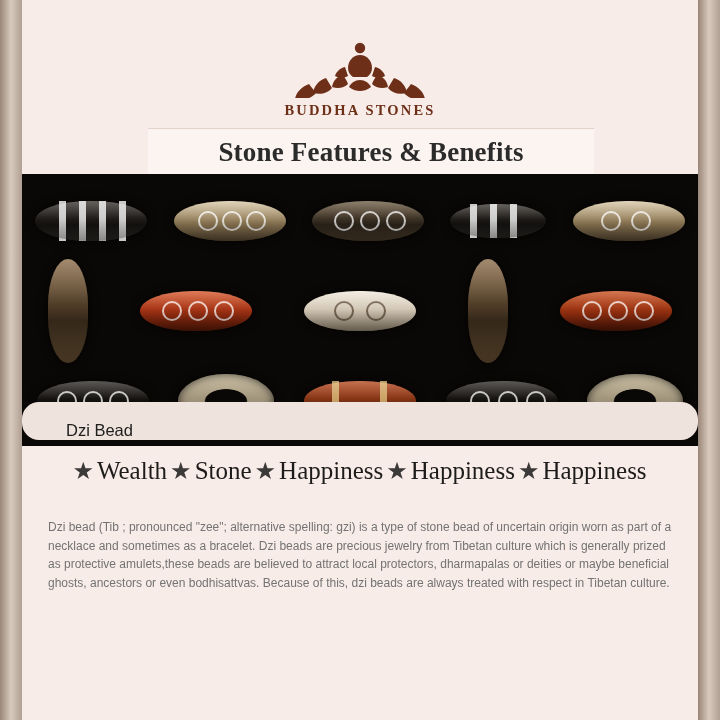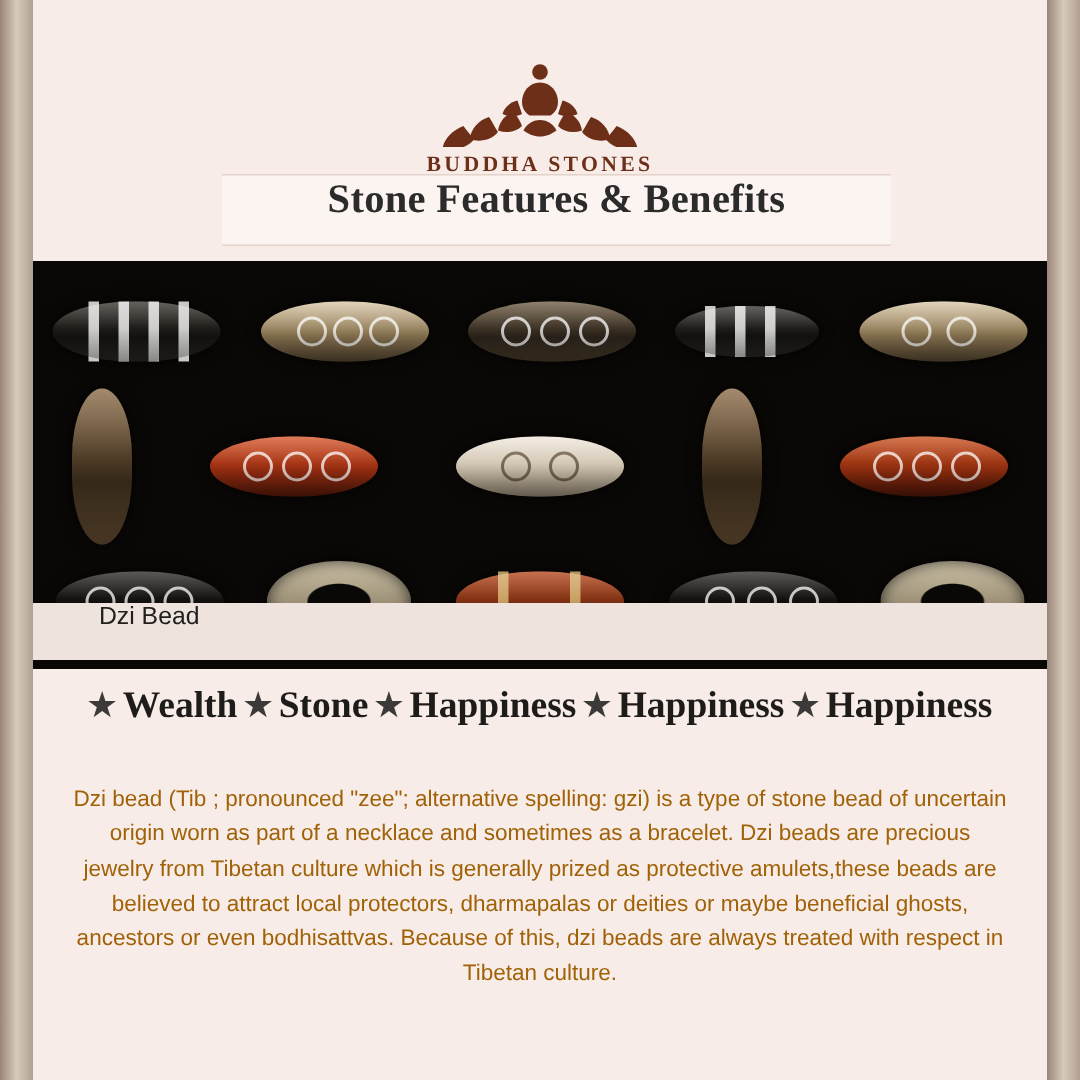--- a/index.html
+++ b/index.html
@@ -59,29 +59,29 @@
     font-size: 14.5px;
     letter-spacing: 2.2px;
     color: #6d2f18;
     font-weight: bold;
     font-family: "Liberation Serif", serif;
   }
 
   
   .title-band {
     position: absolute;
-    top: 116px;
+    top: 128px;
     left: 148px;
     width: 446px;
     height: 46px;
     background: #fbf4f1;
     border-top: 1px solid #e4d2cb;
     border-bottom: 1px solid #e4d2cb;
     display: flex;
-    align-items: flex-start;
+    align-items: center;
     justify-content: center;
   }
   .title-band .title-text {
     font-family: "Liberation Serif", serif;
     font-size: 27px;
     font-weight: bold;
     color: #2b2b2b;
     letter-spacing: 0.2px;
   }
   .title-rule-left, .title-rule-right {
@@ -181,23 +181,24 @@
 
   
   .caption-bar {
     position: absolute;
     top: 402px;
     left: 22px;
     width: 676px;
     height: 38px;
     background: #efe3dd;
     display: flex;
-    align-items: flex-start;
+    align-items: flex-end;
     padding-left: 44px;
     box-sizing: border-box;
+    border-radius: 17px;
   }
   .caption-bar .caption-text {
     font-size: 16.5px;
     color: #20201f;
     font-family: "Liberation Sans", sans-serif;
   }
 
   
   .benefits {
     position: absolute;
@@ -213,42 +214,42 @@
   }
   .benefit-star {
     color: #3c3a38;
     font-size: 24px;
     line-height: 1;
     margin: 0 1px;
   }
   .benefit-word {
     font-family: "Liberation Serif", serif;
     font-size: 25px;
-    font-weight: bold;
+    font-weight: normal;
     color: #1d1c1b;
     padding: 0 2px;
   }
 
   
   .body-wrap {
     position: absolute;
     top: 496px;
     left: 22px;
     width: 676px;
     height: 224px;
     background: #f7ece8;
     box-sizing: border-box;
     padding: 10px 26px 0 26px;
   }
   .body-text {
-    font-size: 15px;
+    font-size: 12px;
     line-height: 1.55;
-    color: #a16207;
+    color: #737373;
     font-family: "Liberation Sans", sans-serif;
-    text-align: center;
+    text-align: left;
   }
 </style>
 </head>
 <body>
 
 <div class="page">
 
   <div class="side-bar left"></div>
   <div class="side-bar right"></div>
 

